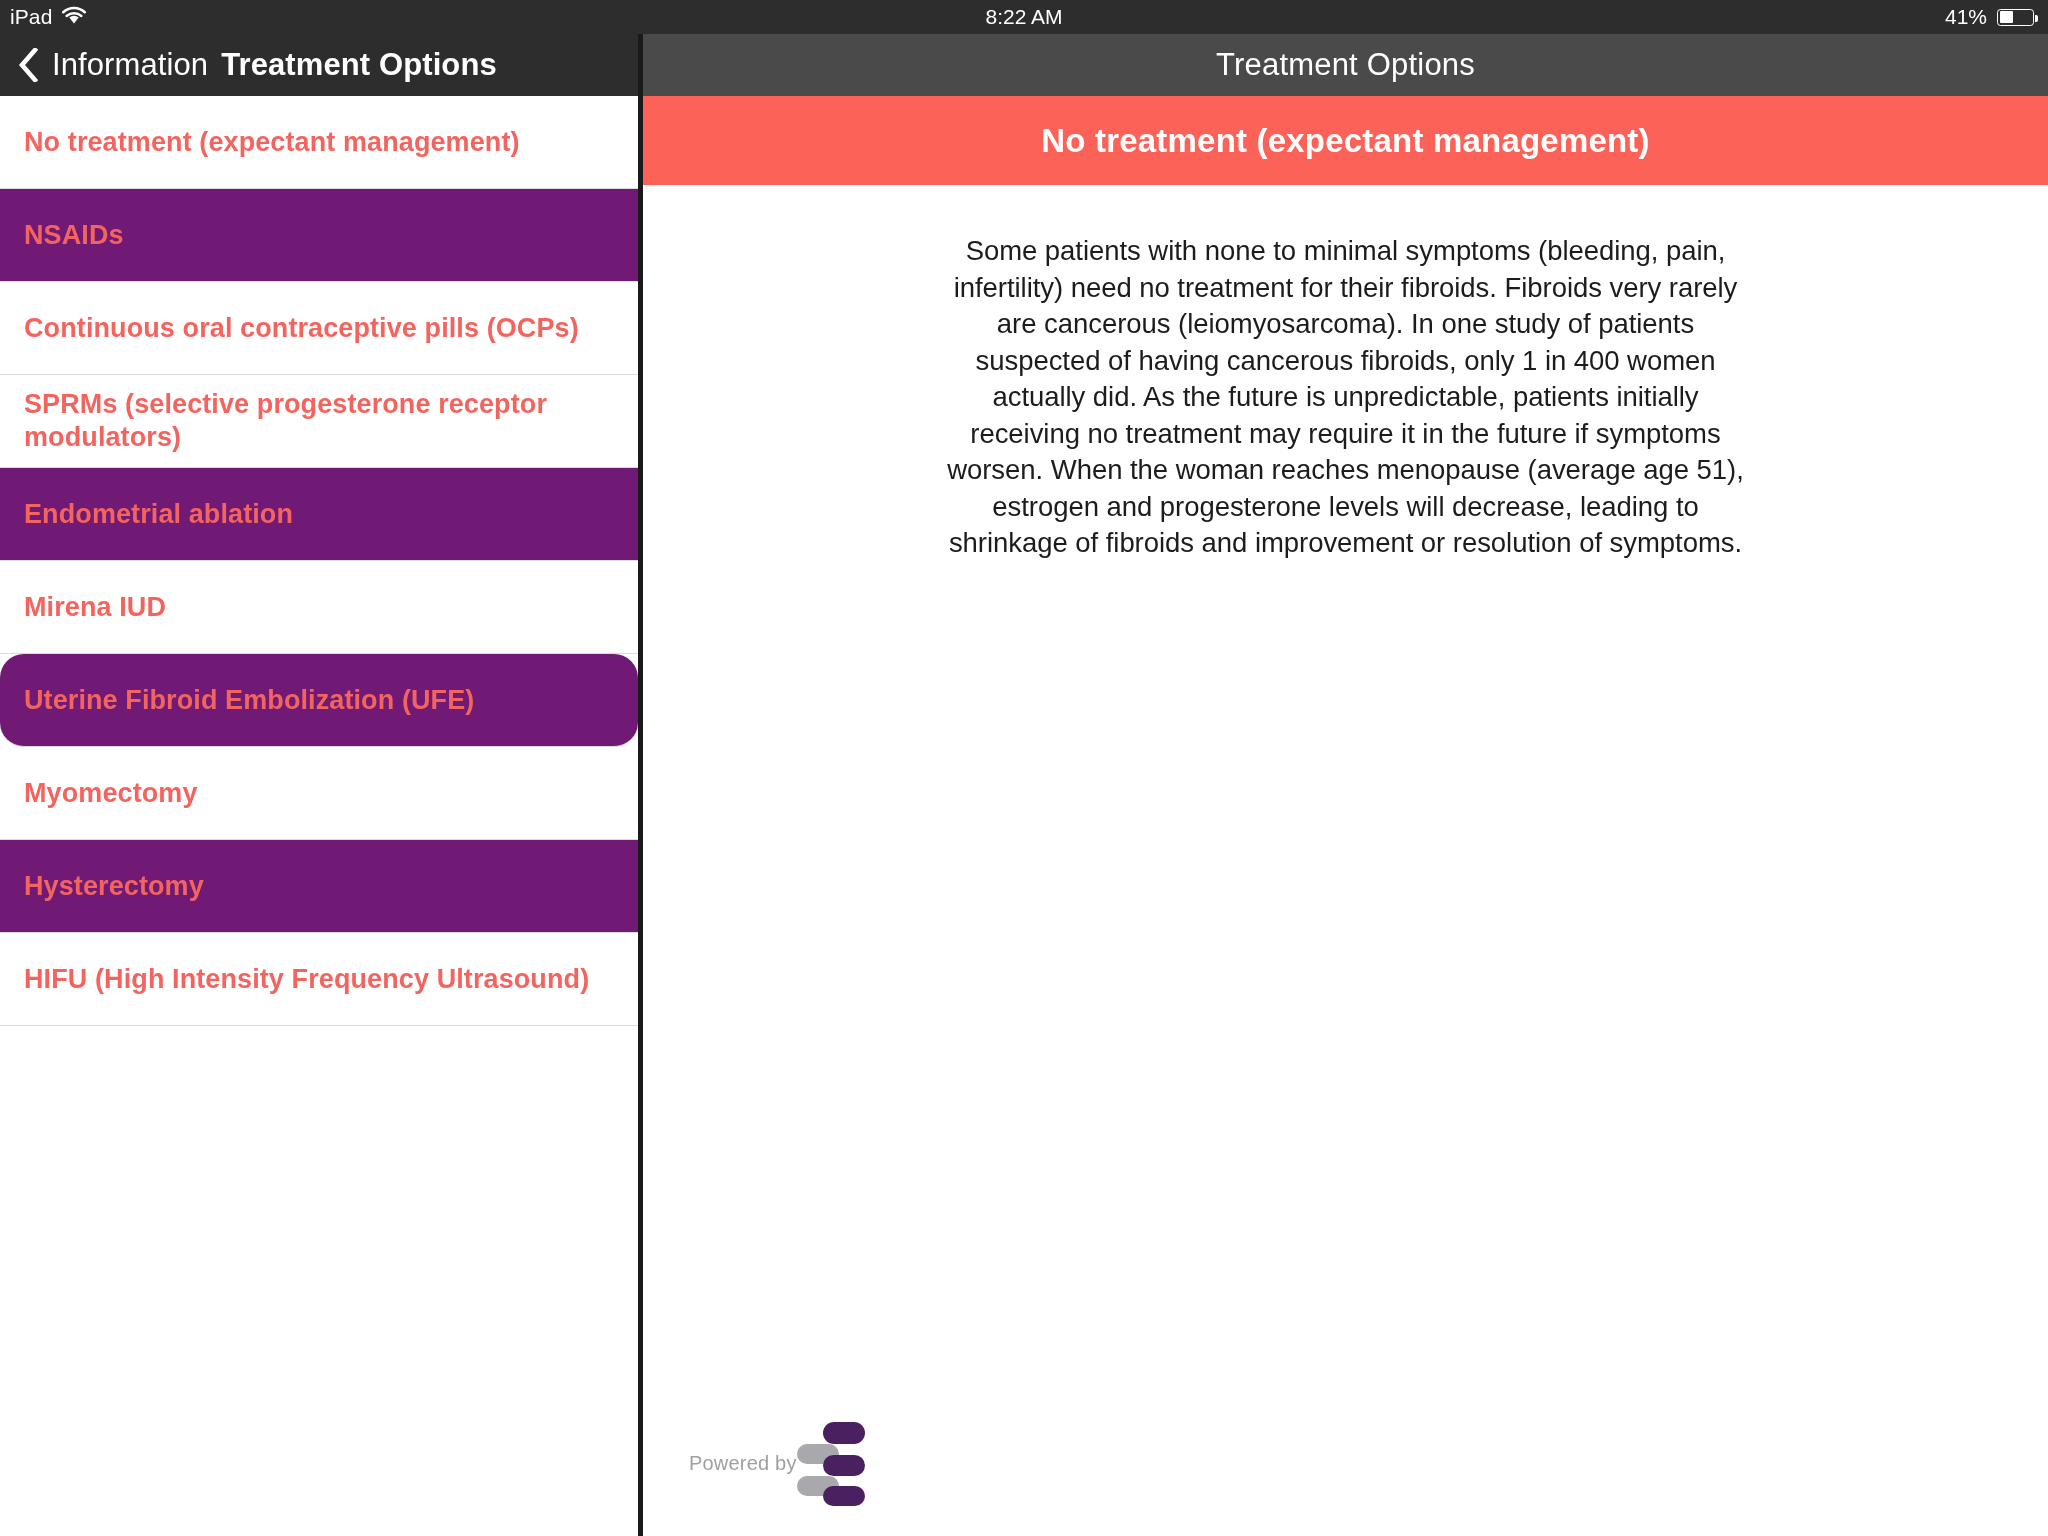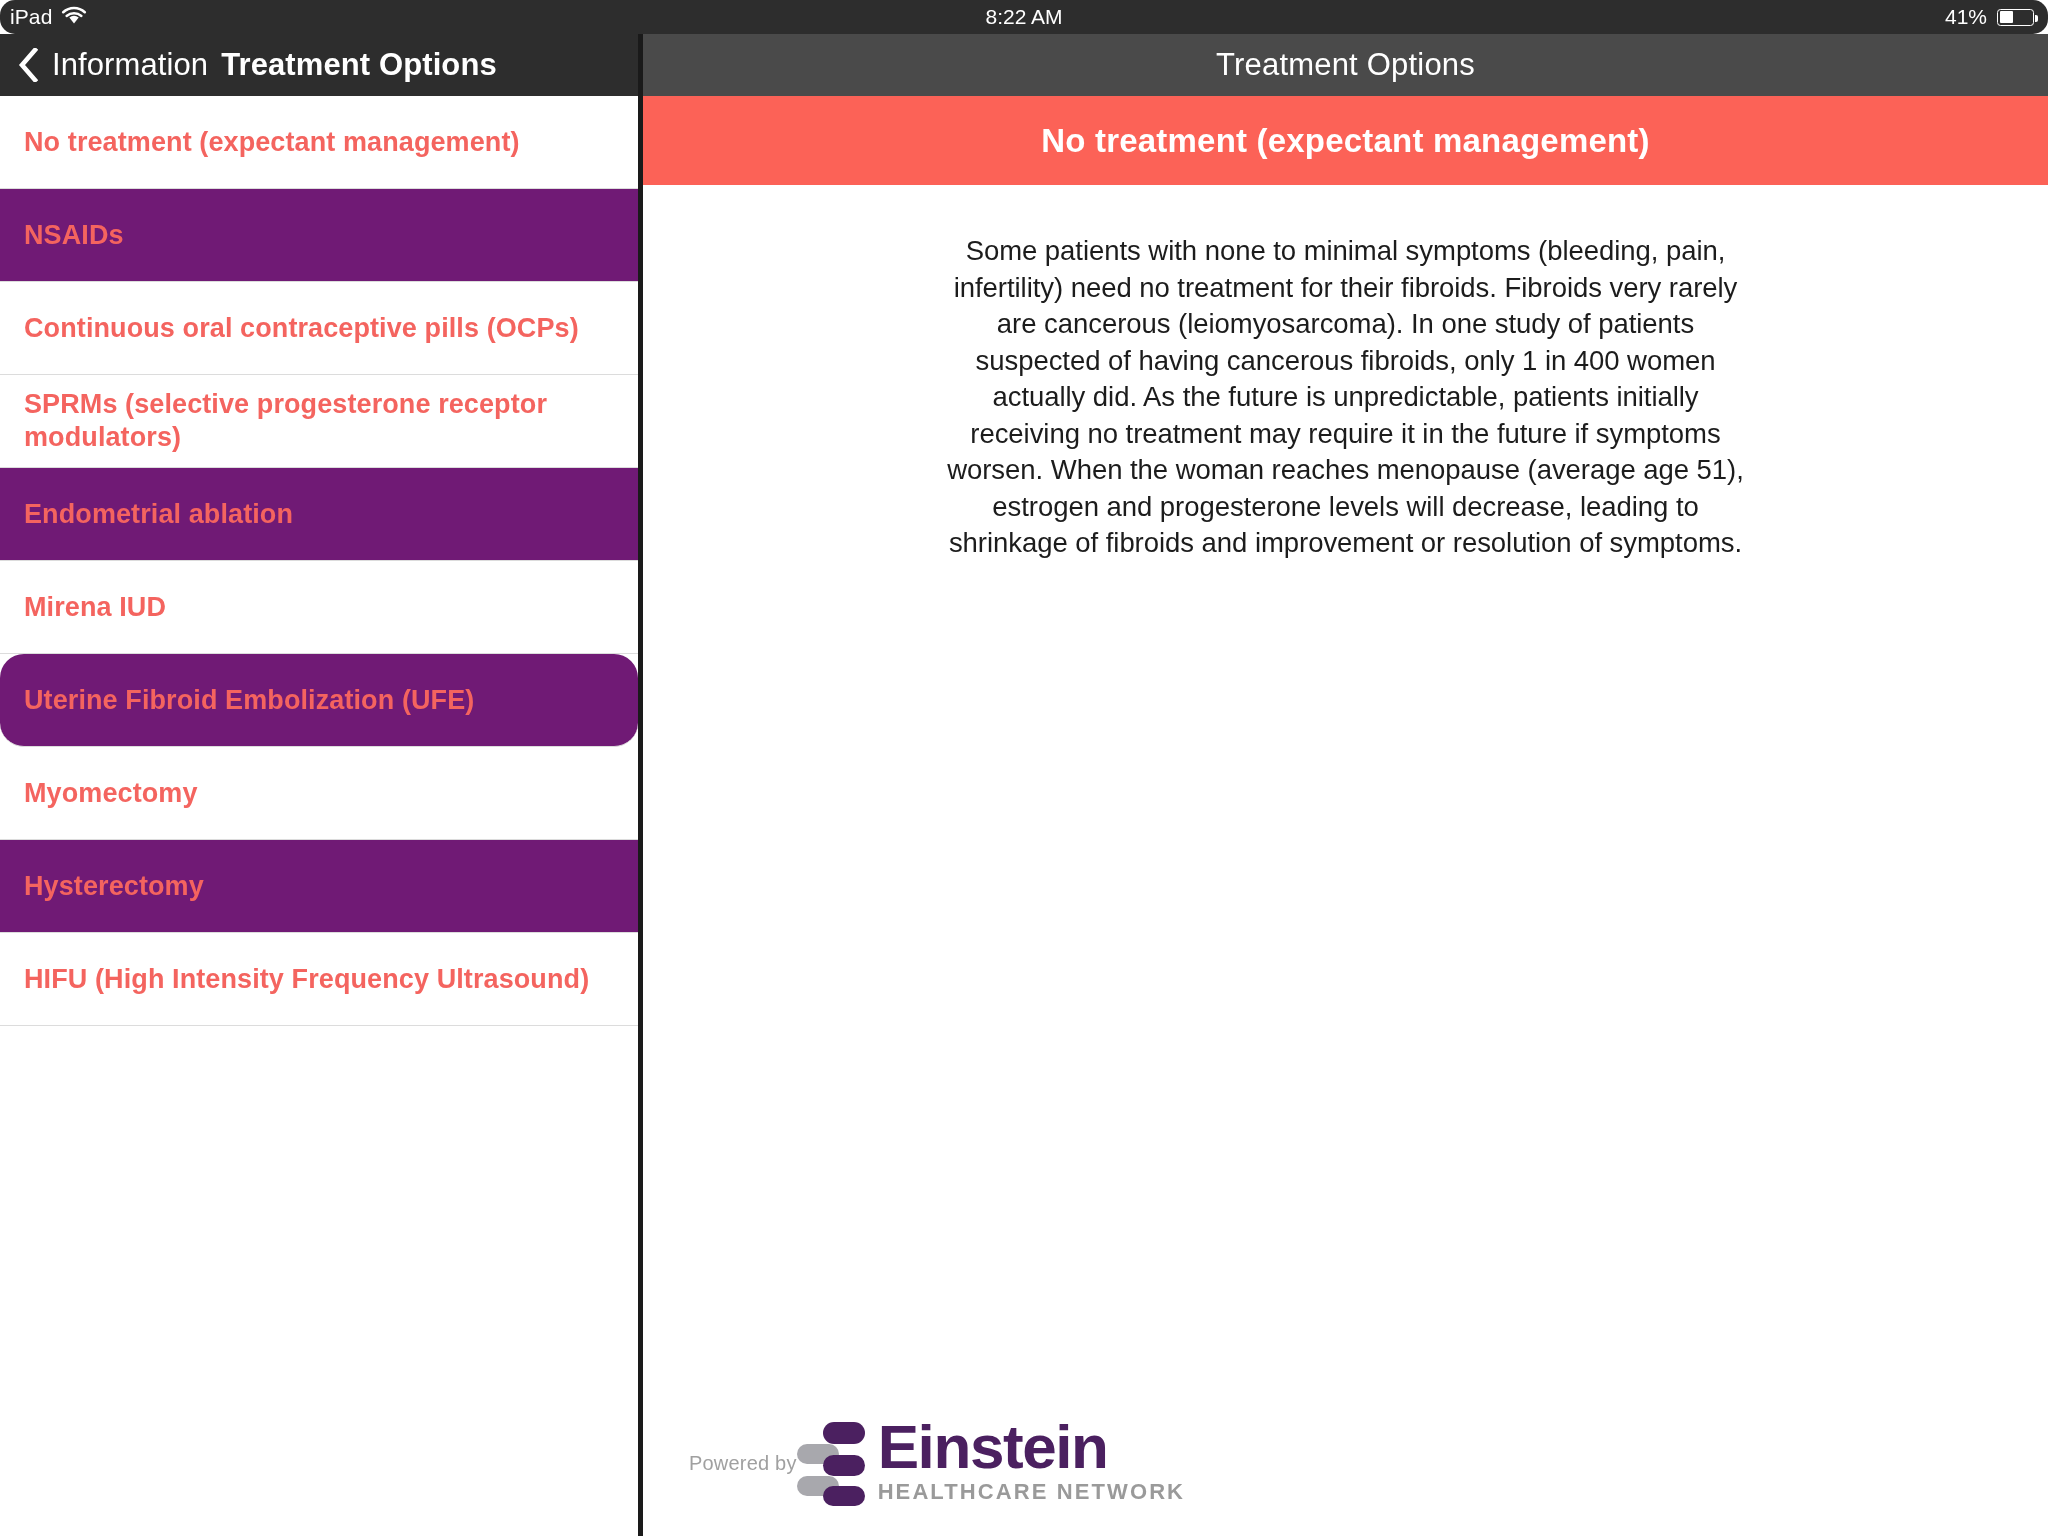--- a/index.html
+++ b/index.html
@@ -9,21 +9,21 @@
     background:#ffffff;
     overflow:hidden;
   }
 
   
   .statusbar {
     position:absolute; top:0; left:0;
     width:2048px; height:34px;
     background:#2d2d2d;
     color:#ffffff;
-    display:flex; align-items:center;border-radius:15px;
+    display:flex; align-items:center;
   }
   .sb-left { position:absolute; left:10px; display:flex; align-items:center; gap:9px; }
   .sb-device { font-size:21px; letter-spacing:0.1px; }
   .sb-center {
     position:absolute; left:0; width:2048px;
     text-align:center; font-size:21px; font-weight:normal;
   }
   .sb-right { position:absolute; right:14px; display:flex; align-items:center; gap:10px; }
   .sb-batt-pct { font-size:21px; }
   .batt-shell {
@@ -217,19 +217,15 @@
       <span class="logo-mark">
         <svg width="68" height="84" viewBox="0 0 68 84">
 
           <rect x="26" y="0" width="42" height="22" rx="11" fill="#4b2060"></rect>
           <rect x="0" y="22" width="42" height="20" rx="10" fill="#a8a8ad"></rect>
           <rect x="26" y="33" width="42" height="21" rx="10.5" fill="#4b2060"></rect>
           <rect x="0" y="54" width="42" height="20" rx="10" fill="#a8a8ad"></rect>
           <rect x="26" y="64" width="42" height="20" rx="10" fill="#4b2060"></rect>
         </svg>
       </span>
-      <span class="logo-text-col">
-        <span class="logo-wordmark">Einstein</span>
-        <span class="logo-sub">HEALTHCARE NETWORK</span>
-      </span>
     </div>
   </div>
 </div>
 
 </body></html>

